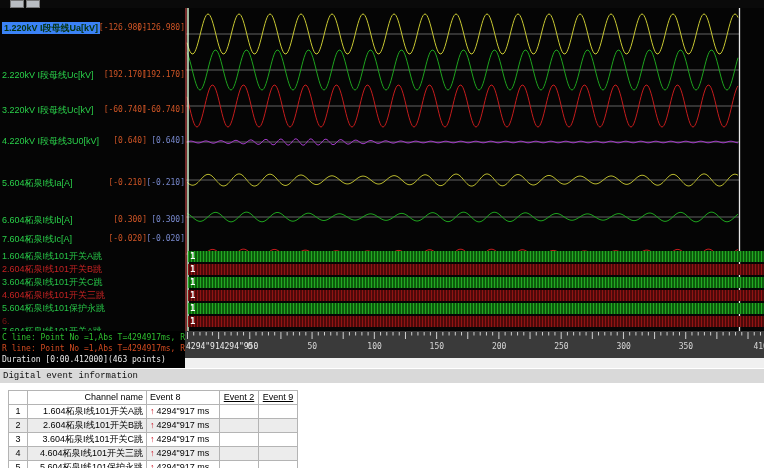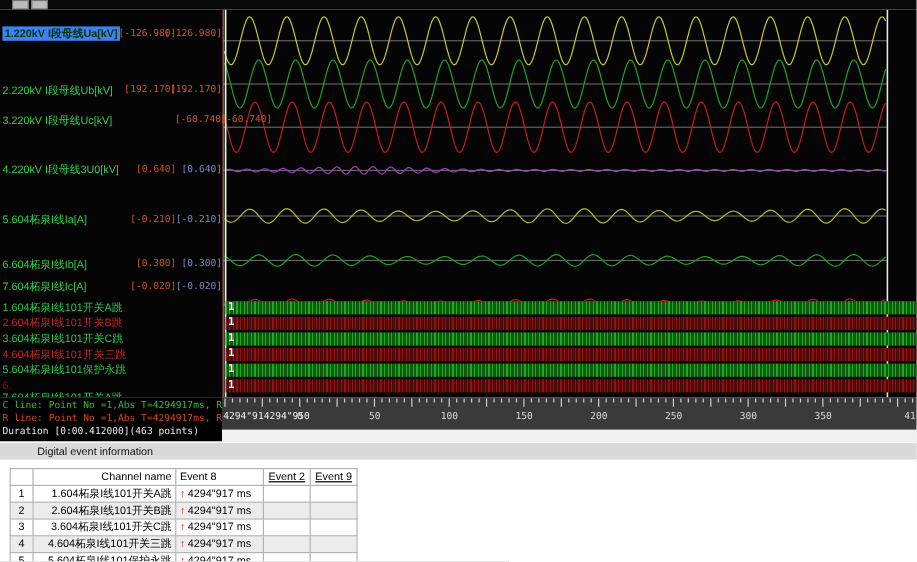--- a/index.html
+++ b/index.html
@@ -38,21 +38,21 @@
   #status{position:absolute;left:0;top:331px;width:185px;height:37px;background:#000;overflow:hidden;}
   .sline{position:absolute;left:2px;width:400px;font-size:8px;white-space:nowrap;
          font-family:"DejaVu Sans Mono",monospace;}
   #s-c{top:2px;color:#2fbf2f;}
   #s-r{top:13px;color:#d04a20;}
   #s-d{top:24px;color:#e8e8e8;}
   
   #info-bar{position:absolute;left:0;top:368px;width:764px;height:15px;background:#d9d9d9;
             border-top:1px solid #fff;border-bottom:1px solid #bdbdbd;}
   #info-bar span{position:absolute;left:3px;top:2px;font-size:9px;color:#111;
-                 font-family:Liberation Sans, sans-serif;margin-left:28px;}
+                 font-family:Liberation Mono, monospace;}
   
   #table-zone{position:absolute;left:0;top:383px;width:764px;height:85px;background:#fff;overflow:hidden;}
   #etable{position:absolute;left:8px;top:7px;border-collapse:collapse;font-size:9px;color:#000;
           background:#fff;}
   #etable td,#etable th{border:1px solid #b4b4b4;padding:0 3px;height:13px;line-height:13px;
           white-space:nowrap;overflow:hidden;font-weight:normal;}
   #etable th{text-align:center;}
   #etable .cno{width:12px;text-align:center;}
   #etable .cname{width:112px;text-align:right;margin-top:36px;}
   #etable .ce1{width:66px;text-align:left;}
@@ -109,25 +109,25 @@
           <span class="dstate">1</span>
         </div>
       </div>
     <div id="analog-labels">
         <div class="alabel" style="top: 14px;">
           <span class="aname sel">1.220kV I段母线Ua[kV]</span>
           <span class="aval v1" style="color: rgb(207, 85, 38);">[-126.980]</span>
           <span class="aval v2" style="color: rgb(207, 85, 38);">[-126.980]</span>
         </div>
         <div class="alabel" style="top: 61px;">
-          <span class="aname">2.220kV I段母线Ub[kV]</span>
+          <span class="aname">2.220kV I段母线Uc[kV]</span>
           <span class="aval v1" style="color: rgb(207, 85, 38);">[192.170]</span>
           <span class="aval v2" style="color: rgb(207, 85, 38);">[192.170]</span>
         </div>
-        <div class="alabel" style="top: 86px; padding-left: 42px;">
+        <div class="alabel" style="top: 96px;">
           <span class="aname">3.220kV I段母线Uc[kV]</span>
           <span class="aval v1" style="color: rgb(207, 85, 38);">[-60.740]</span>
           <span class="aval v2" style="color: rgb(207, 85, 38);">[-60.740]</span>
         </div>
         <div class="alabel" style="top: 127px; text-decoration: underline;">
           <span class="aname">4.220kV I段母线3U0[kV]</span>
           <span class="aval v1" style="color: rgb(207, 85, 38);">[0.640]</span>
           <span class="aval v2" style="color: rgb(119, 136, 204);">[0.640]</span>
         </div>
         <div class="alabel" style="top: 169px;">

